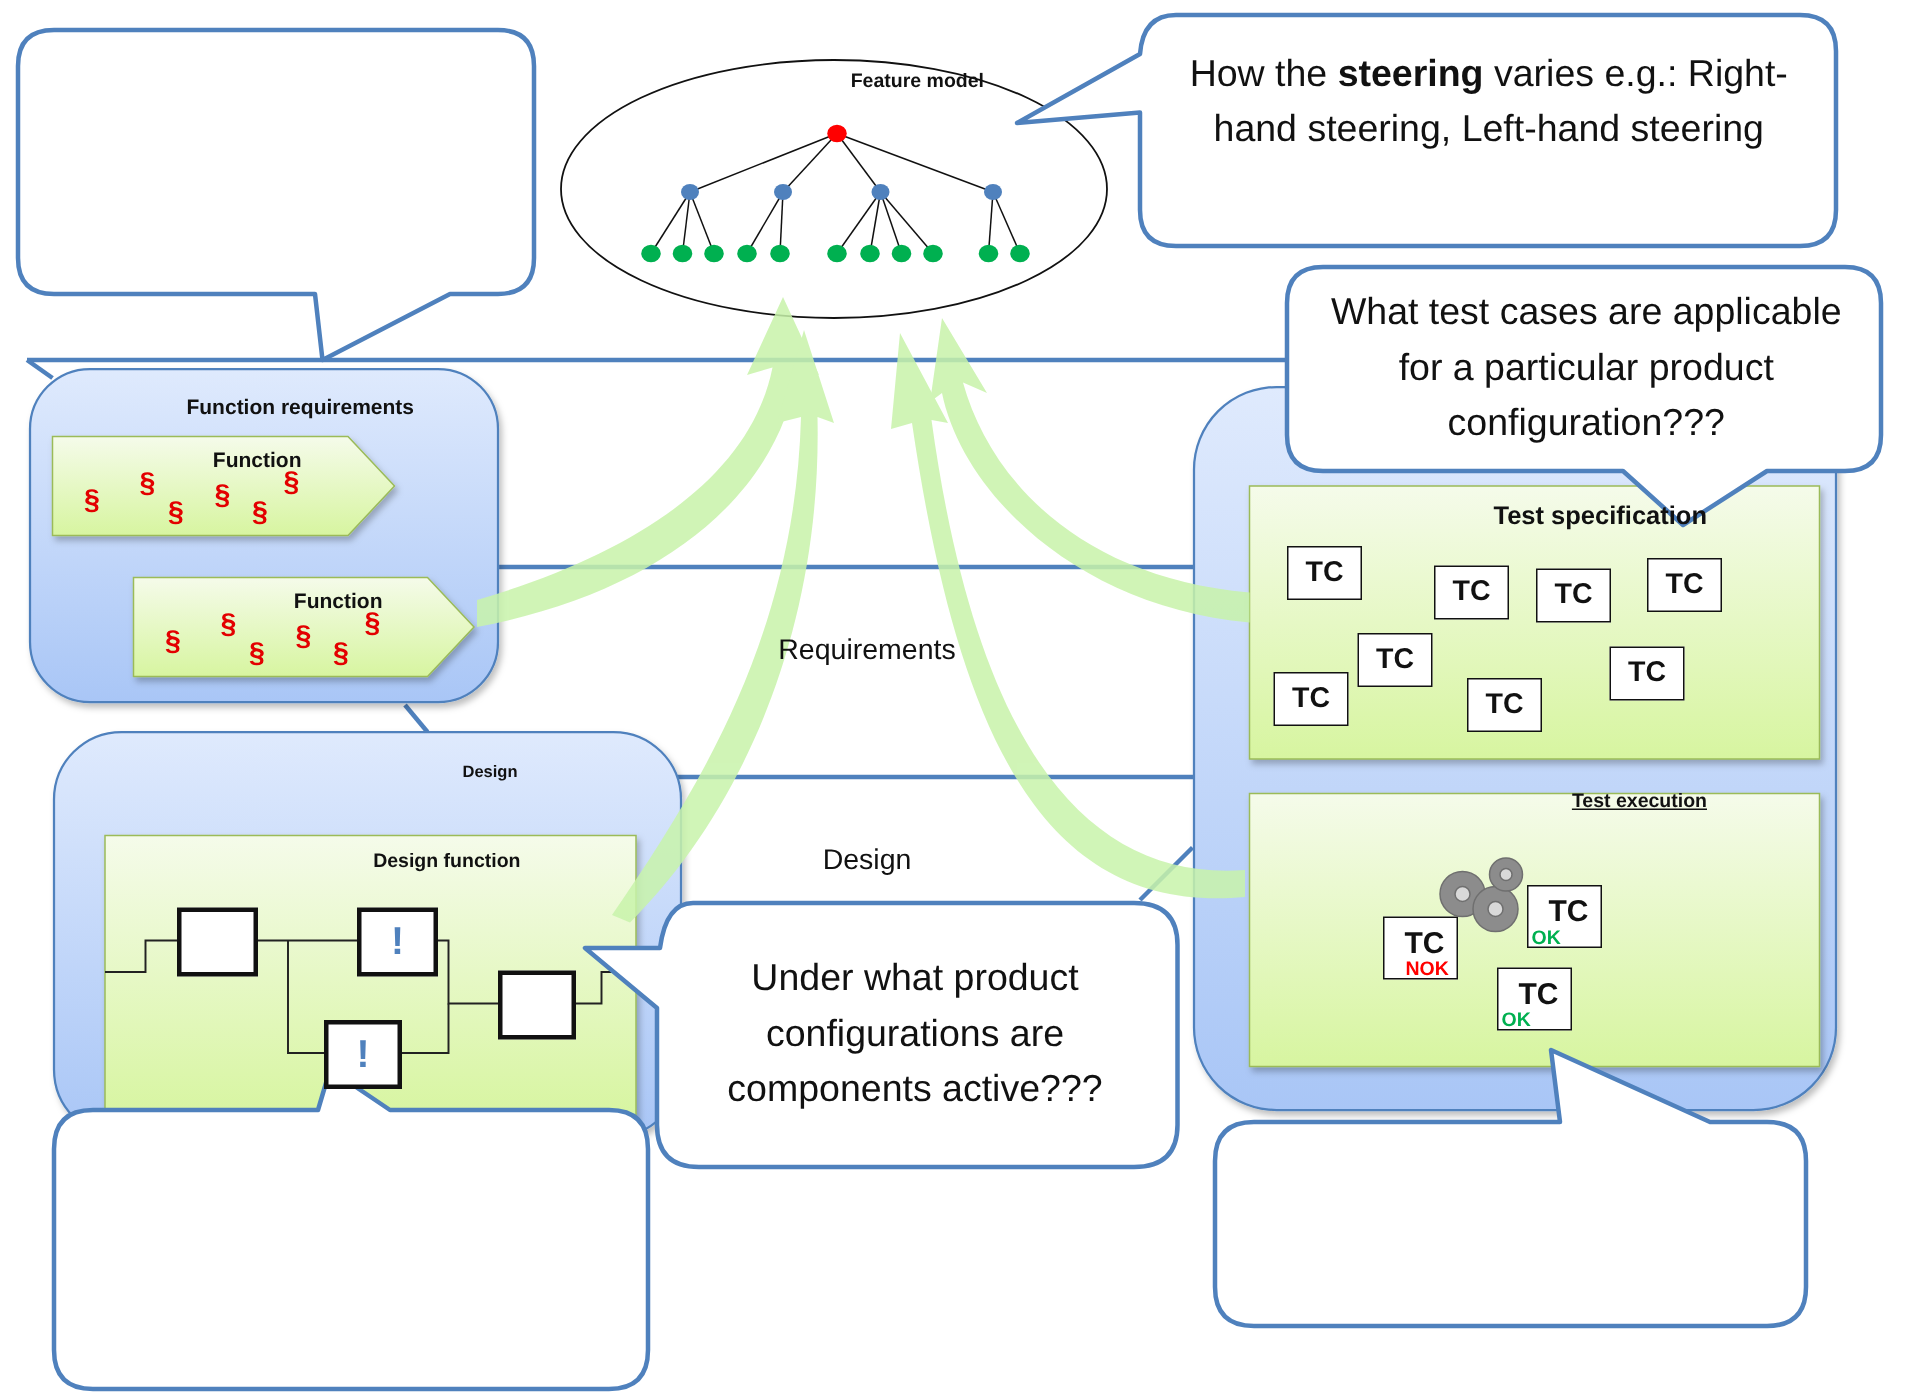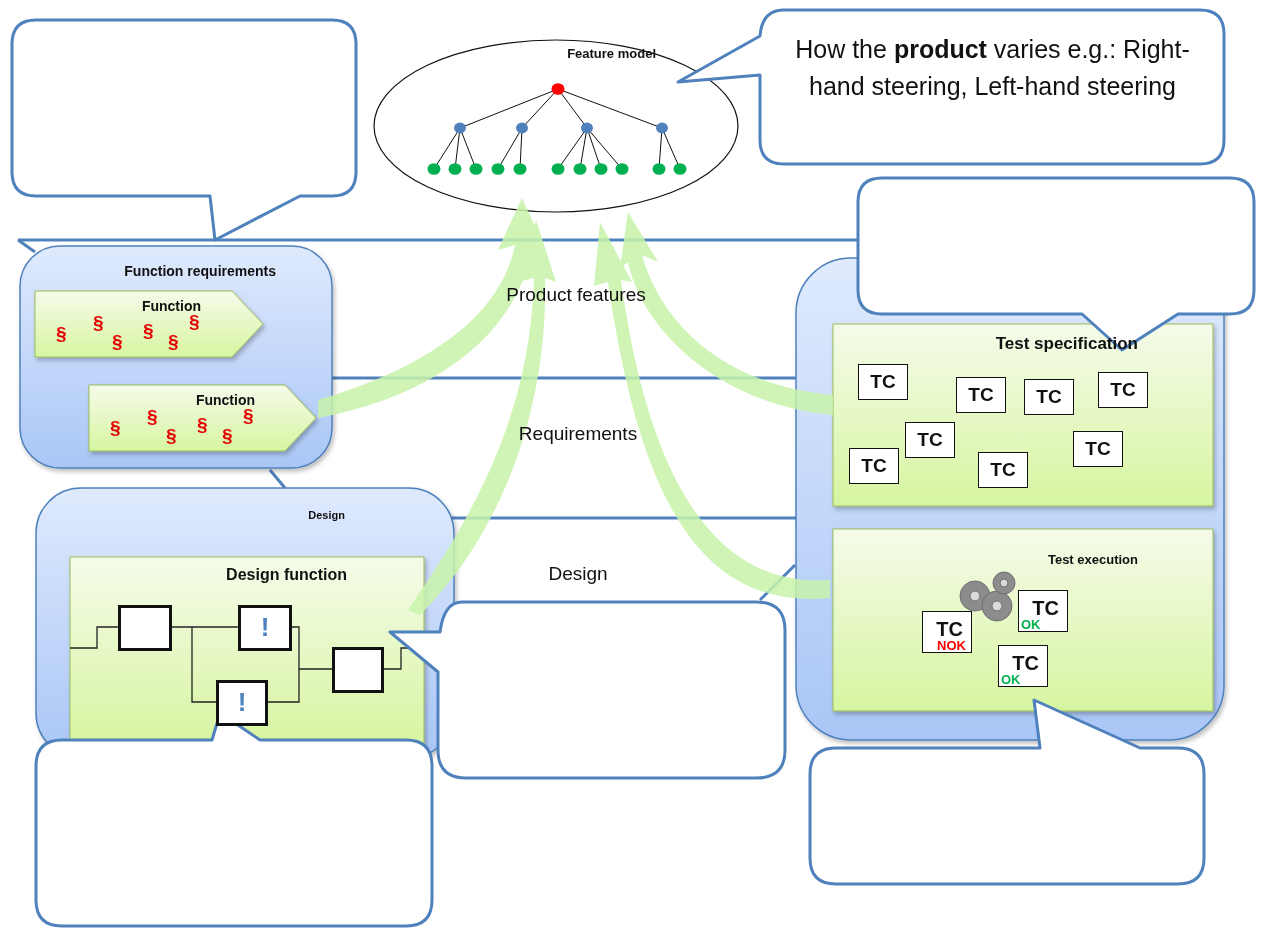--- a/index.html
+++ b/index.html
@@ -128,21 +128,20 @@
       <circle cx="997" cy="606" r="15"></circle>
       <circle cx="1004" cy="583" r="11"></circle>
       <circle cx="975" cy="596" r="5" fill="#d9d9d9"></circle>
       <circle cx="997" cy="606" r="5" fill="#d9d9d9"></circle>
       <circle cx="1004" cy="583" r="4" fill="#d9d9d9"></circle>
     </g>
   </svg>
 
   <div class="box-title" style="left:456px;top:46px;width:200px;font-size:13px;">Feature model</div>
 
-  <div class="lane-label" style="left:466px;top:284px;">Product features</div>
   <div class="lane-label" style="left:468px;top:423px;">Requirements</div>
   <div class="lane-label" style="left:468px;top:563px;">Design</div>
 
   <div class="box-title" style="left:76px;top:263px;width:200px;font-size:14px;">Function requirements</div>
   <div class="box-title" style="left:81px;top:298px;width:120px;font-size:14px;">Function</div>
   <div class="box-title" style="left:135px;top:392px;width:120px;font-size:14px;">Function</div>
   <div id="para-wrap">
       <span class="para" style="left: 56px; top: 323px;">§</span>
       <span class="para" style="left: 93px; top: 312px;">§</span>
       <span class="para" style="left: 112px; top: 331px;">§</span>
@@ -151,32 +150,32 @@
       <span class="para" style="left: 189px; top: 311px;">§</span>
       <span class="para" style="left: 110px; top: 417px;">§</span>
       <span class="para" style="left: 147px; top: 406px;">§</span>
       <span class="para" style="left: 166px; top: 425px;">§</span>
       <span class="para" style="left: 197px; top: 414px;">§</span>
       <span class="para" style="left: 222px; top: 425px;">§</span>
       <span class="para" style="left: 243px; top: 405px;">§</span>
     </div>
 
   <div class="box-title" style="left:145px;top:509px;width:200px;font-size:11px;">Design</div>
-  <div class="box-title" style="left:147px;top:566px;width:200px;font-size:16px;">Design function</div>
+  <div class="box-title" style="left:147px;top:566px;width:200px;font-size:13px;">Design function</div>
   <div class="block" style="left:118px;top:605px;width:48px;height:40px;"></div>
   <div class="block" style="left:238px;top:605px;width:48px;height:40px;">
       <span class="excl">!</span>
     </div>
   <div class="block" style="left:216px;top:680px;width:46px;height:40px;">
       <span class="excl">!</span>
     </div>
   <div class="block" style="left:332px;top:647px;width:46px;height:40px;"></div>
 
   <div class="box-title" style="left:908px;top:334px;width:230px;font-size:17px;">Test specification</div>
-  <div class="box-title" style="left:908px;top:552px;width:230px;font-size:13px;">Test execution</div>
+  <div class="box-title" style="left:908px;top:526px;width:230px;font-size:13px;text-decoration:underline;">Test execution</div>
   <div id="spec-wrap">
       <div class="tc" style="left: 858px; top: 364px;">TC</div>
       <div class="tc" style="left: 956px; top: 377px;">TC</div>
       <div class="tc" style="left: 1024px; top: 379px;">TC</div>
       <div class="tc" style="left: 1098px; top: 372px;">TC</div>
       <div class="tc" style="left: 905px; top: 422px;">TC</div>
       <div class="tc" style="left: 849px; top: 448px;">TC</div>
       <div class="tc" style="left: 978px; top: 452px;">TC</div>
       <div class="tc" style="left: 1073px; top: 431px;">TC</div>
     </div>
@@ -188,14 +187,16 @@
       <div class="tc-exec" style="left: 1018px; top: 590px;">
         <span class="lbl">TC</span>
         <span class="st" style="color: rgb(0, 176, 80);">OK</span>
       </div>
       <div class="tc-exec" style="left: 998px; top: 645px;">
         <span class="lbl">TC</span>
         <span class="st" style="color: rgb(0, 176, 80);">OK</span>
       </div>
     </div>
 
-  <div class="callout-text" style="left:780px;top:31px;width:425px;"><span>How the </span><b>product</b><span> varies e.g.: Right-hand steering, Left-hand steering</span></div>
+  <div class="callout-text" style="left:780px;top:31px;width:425px;"><span>How the </span><b>steering</b><span> varies e.g.: Right-hand steering, Left-hand steering</span></div>
+  <div class="callout-text" style="left:880px;top:190px;width:355px;">What test cases are applicable for a particular product configuration???</div>
+  <div class="callout-text" style="left:450px;top:634px;width:320px;">Under what product configurations are components active???</div>
 </div>
 
 </body></html>

